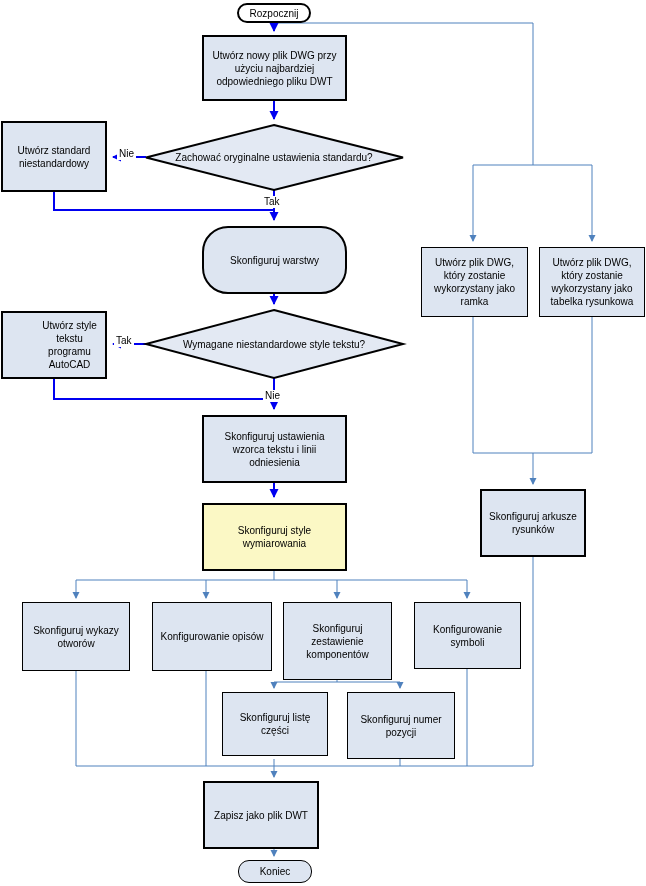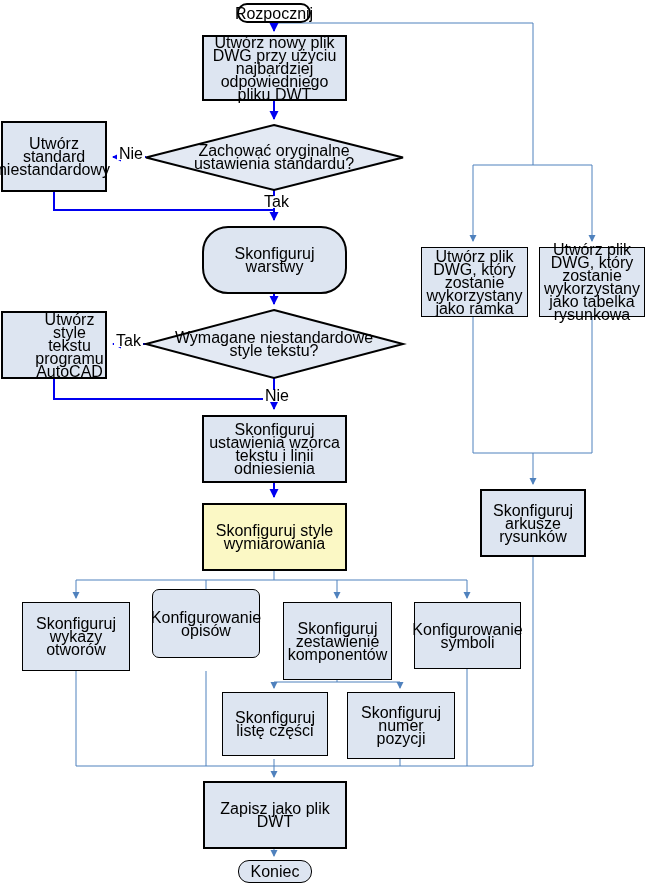--- a/index.html
+++ b/index.html
@@ -1,20 +1,20 @@
 <!DOCTYPE html>
 <html style="--background: #ffffff; --box-fill: #dde5f1; --diamond-fill: #e3e9f3; --yellow-fill: #fbf8c5; --start-fill: #ffffff; --border: #000000; --main-arrow: #0000f0; --branch-line: #4f81bd;"><head>
 <meta charset="utf-8">
 <style>
   html,body { margin:0; padding:0; background:#fff; }
   .canvas {
     position:relative; width:646px; height:886px;
     background:var(--background,#fff);
     font-family:"Liberation Sans", sans-serif;
-    font-size:16px; color:#000; overflow:hidden;
+    font-size:10px; color:#000; overflow:hidden;
   }
   svg.wires { position:absolute; left:0; top:0; width:646px; height:886px; }
   .ln { fill:none; }
   .ln.main { stroke:var(--main-arrow,#0000f0); stroke-width:2; }
   .ln.br   { stroke:var(--branch-line,#4f81bd); stroke-width:1; }
   .mf-main { fill:var(--main-arrow,#0000f0); }
   .mf-br   { fill:var(--branch-line,#4f81bd); }
   .diamond { fill:var(--diamond-fill,#e3e9f3); stroke:var(--border,#000); stroke-width:2; }
   .node {
     position:absolute; box-sizing:border-box;
@@ -123,21 +123,21 @@
     <span>Skonfiguruj ustawienia wzorca tekstu i linii odniesienia</span>
   </div>
 
   <div class="node thick yellow" style="left:202px;top:503px;width:145px;height:68px;">
     <span>Skonfiguruj style wymiarowania</span>
   </div>
 
   <div class="node" style="left:22px;top:602px;width:108px;height:69px;">
     <span>Skonfiguruj wykazy otworów</span>
   </div>
-  <div class="node" style="left:152px;top:589px;width:108px;height:69px;border-radius:7px;">
+  <div class="node" style="left:152px;top:602px;width:120px;height:69px;">
     <span>Konfigurowanie opisów</span>
   </div>
   <div class="node" style="left:283px;top:602px;width:109px;height:78px;">
     <span>Skonfiguruj zestawienie komponentów</span>
   </div>
   <div class="node" style="left:414px;top:602px;width:107px;height:67px;">
     <span>Konfigurowanie symboli</span>
   </div>
 
   <div class="node" style="left:222px;top:692px;width:106px;height:64px;">
@@ -150,21 +150,21 @@
   <div class="node" style="left:421px;top:247px;width:107px;height:70px;">
     <span>Utwórz plik DWG, który zostanie wykorzystany jako ramka</span>
   </div>
   <div class="node" style="left:539px;top:247px;width:106px;height:70px;">
     <span>Utwórz plik DWG, który zostanie wykorzystany jako tabelka rysunkowa</span>
   </div>
   <div class="node thick" style="left:480px;top:489px;width:106px;height:68px;">
     <span>Skonfiguruj arkusze rysunków</span>
   </div>
 
-  <div class="node thick" style="left:203px;top:781px;width:144px;height:68px;">
+  <div class="node thick" style="left:203px;top:781px;width:116px;height:68px;">
     <span>Zapisz jako plik DWT</span>
   </div>
   <div class="node stadium" style="left:238px;top:860px;width:74px;height:23px;">
     <span>Koniec</span>
   </div>
 
   <div class="elabel" style="left:117px;top:148px;">Nie</div>
   <div class="elabel" style="left:262px;top:196px;">Tak</div>
   <div class="elabel" style="left:114px;top:335px;">Tak</div>
   <div class="elabel" style="left:263px;top:390px;">Nie</div>

